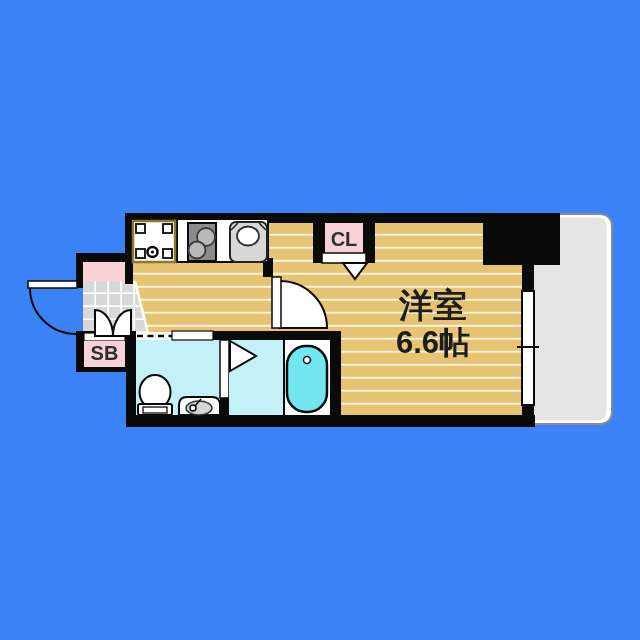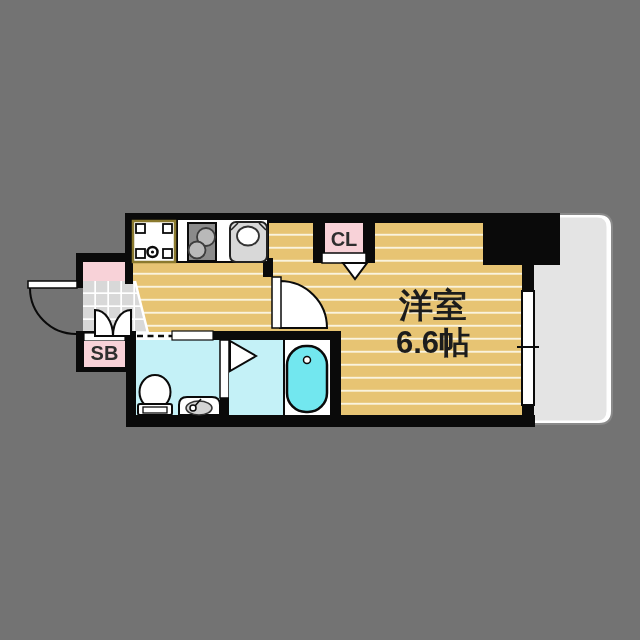--- a/index.html
+++ b/index.html
@@ -1,16 +1,16 @@
 <!DOCTYPE html>
 <html style="--wall: #0a0a0a; --wood: #e7c473; --stripe: #faf3dd; --pink: #f8d2d8; --tile: #d8d8d8; --tilegrid: #ffffff; --wet: #c4f1f7; --tub: #72e7ef; --balcony: #e4e4e4; --balconyline: #8a8a8a; --appliance: #8b8b8b; --burner: #b9b9b9; --sinkgray: #d8d8d8; --panborder: #8b7a2e; --ink: #1c1c1c;"><head>
 <meta charset="utf-8">
 <style>
   html,body{margin:0;padding:0;background:#ffffff;}
-  .stage{position:relative;width:640px;height:640px;background:#737373;overflow:hidden;
+  .stage{position:relative;width:640px;height:640px;background:#3b82f6;overflow:hidden;
          font-family:"Liberation Sans","DejaVu Sans",sans-serif;}
   svg{position:absolute;left:0;top:0;}
   text{font-family:"Liberation Sans","DejaVu Sans",sans-serif;}
   .room-label{font-weight:bold;fill:var(--ink,#1c1c1c);}
   .tag-label{font-weight:bold;fill:#2e2e2e;}
 </style>
 </head>
 <body>
 
 <div class="stage">

